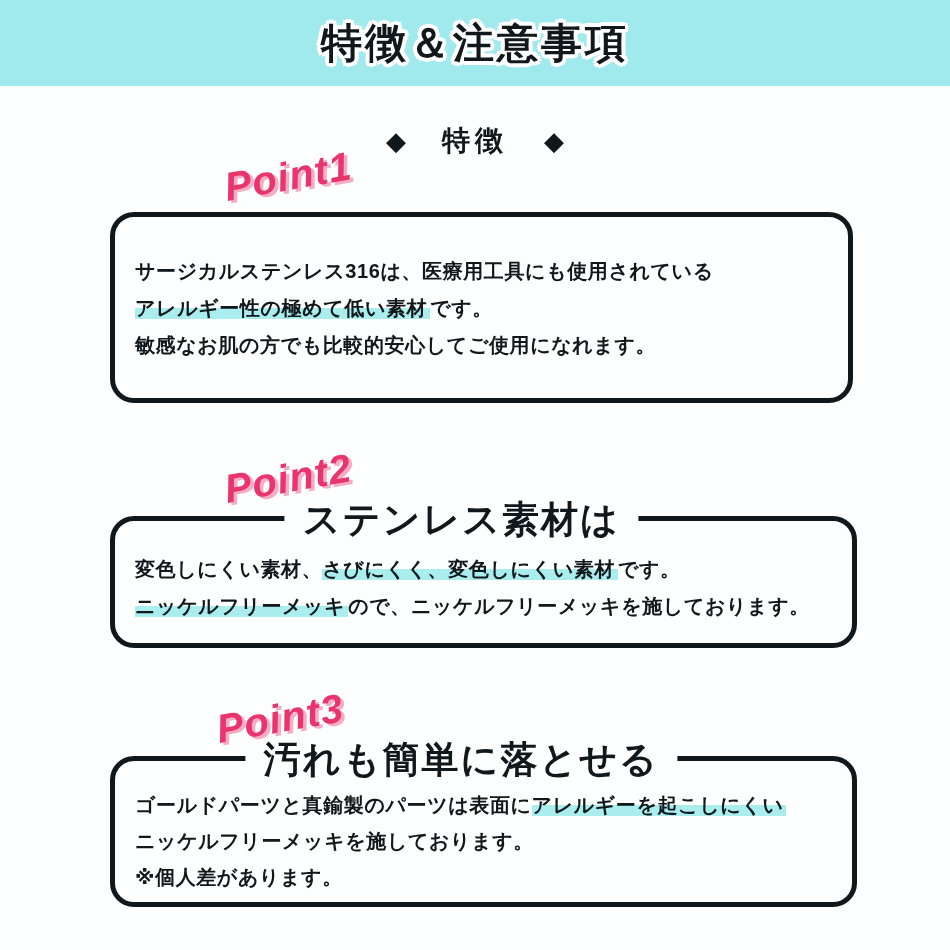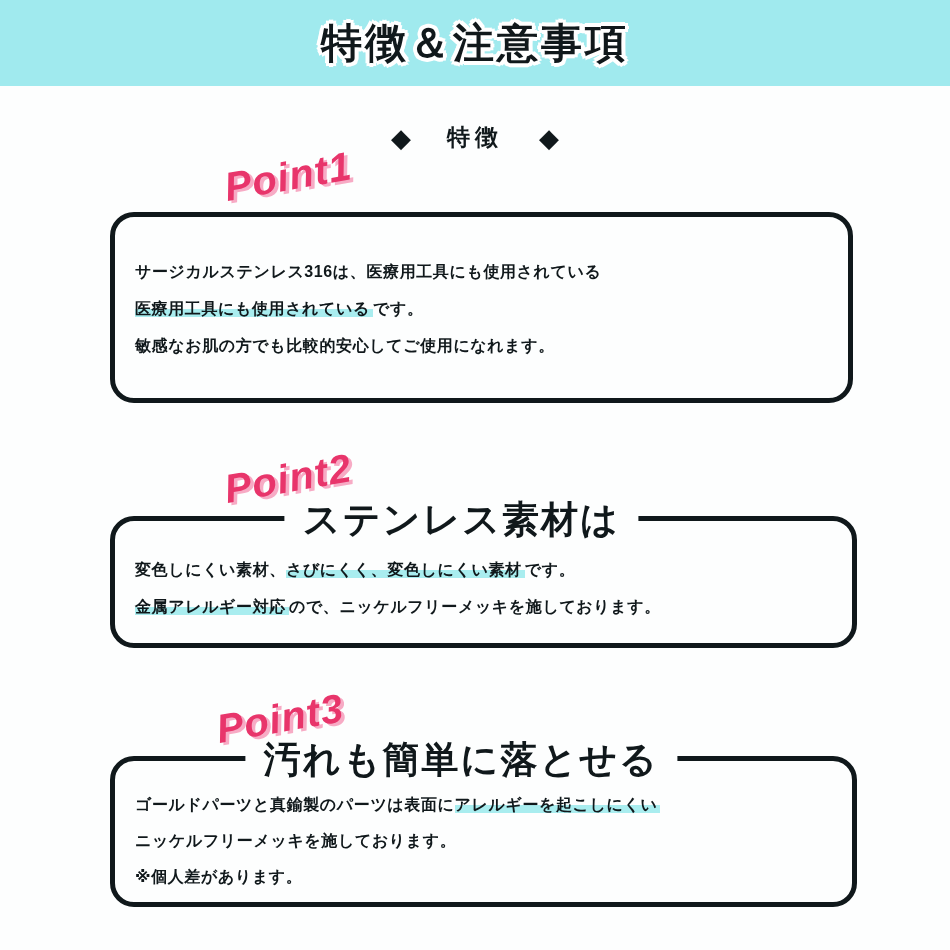--- a/index.html
+++ b/index.html
@@ -26,21 +26,21 @@
       -4px 0 0 #fff, 4px 0 0 #fff, 0 -4px 0 #fff, 0 4px 0 #fff;
   }
 
   
   .feature-heading {
     position: absolute; top: 122px; left: 0; width: 950px;
     display: flex; align-items: center; justify-content: center; gap: 36px;
     font-weight: bold;
   }
   .diamond { font-size: 26px; line-height: 1; }
-  .feature-text { font-size: 23px; letter-spacing: 5px; }
+  .feature-text { font-size: 28px; letter-spacing: 5px; }
 
   
   .point-label {
     position: absolute;
     font-style: italic; font-weight: bold;
     font-size: 40px; letter-spacing: 1px;
     color: var(--accent-pink, #e8356b);
     transform: rotate(-10deg);
     text-shadow: 3px 3px 0 #f7abc5;
     z-index: 3;
@@ -66,21 +66,21 @@
     transform: translate(-50%, -55%);
     background: #fdfefe;
     padding: 0 18px;
     font-size: 37px; font-weight: bold; letter-spacing: 2px;
     line-height: 1; white-space: nowrap;
     z-index: 2;
   }
 
   .box-body {
     position: absolute; left: 20px; right: 8px;
-    font-size: 16px; font-weight: bold; letter-spacing: 0.6px;
+    font-size: 20px; font-weight: bold; letter-spacing: 0.6px;
   }
   .box1 .box-body { top: 36px; }
   .box2 .box-body { top: 30px; }
   .box3 .box-body { top: 26px; }
   .box-body .line { line-height: 37px; white-space: nowrap; }
   .box3 .box-body .line { line-height: 36px; }
 
   
   .hl {
     background: linear-gradient(to bottom,
@@ -103,31 +103,31 @@
   <div class="feature-heading">
     <span class="diamond">◆</span>
     <span class="feature-text">特徴</span>
     <span class="diamond">◆</span>
   </div>
 
   <div class="point-label label1">Point1</div>
   <section class="box box1">
     <div class="box-body">
         <div class="line"><span>サージカルステンレス316は、医療用工具にも使用されている</span></div>
-        <div class="line"><span class="hl">医療用工具にも使用されている</span><span>です。</span></div>
+        <div class="line"><span class="hl">アレルギー性の極めて低い素材</span><span>です。</span></div>
         <div class="line"><span>敏感なお肌の方でも比較的安心してご使用になれます。</span></div>
       </div>
   </section>
 
   <div class="point-label label2">Point2</div>
   <section class="box box2">
     <div class="box-title">ステンレス素材は</div>
     <div class="box-body">
         <div class="line"><span>変色しにくい素材、</span><span class="hl">さびにくく、変色しにくい素材</span><span>です。</span></div>
-        <div class="line"><span class="hl">金属アレルギー対応</span><span>ので、ニッケルフリーメッキを施しております。</span></div>
+        <div class="line"><span class="hl">ニッケルフリーメッキ</span><span>ので、ニッケルフリーメッキを施しております。</span></div>
       </div>
   </section>
 
   <div class="point-label label3">Point3</div>
   <section class="box box3">
     <div class="box-title">汚れも簡単に落とせる</div>
     <div class="box-body">
         <div class="line"><span>ゴールドパーツと真鍮製のパーツは表面に</span><span class="hl">アレルギーを起こしにくい</span></div>
         <div class="line"><span>ニッケルフリーメッキを施しております。</span></div>
         <div class="line"><span>※個人差があります。</span></div>

